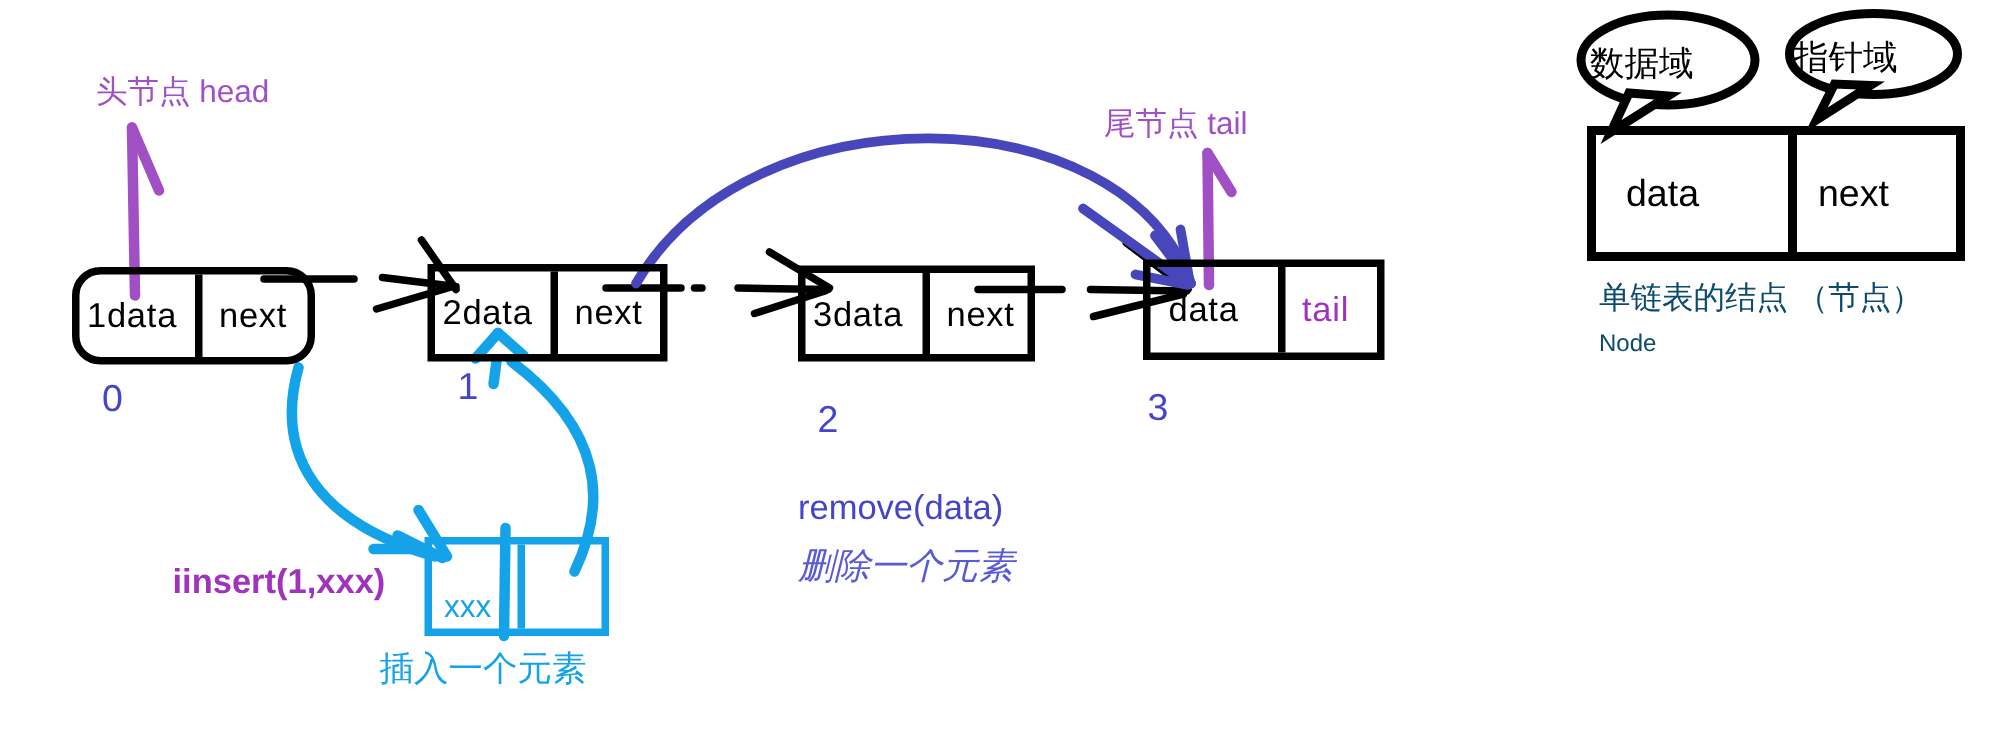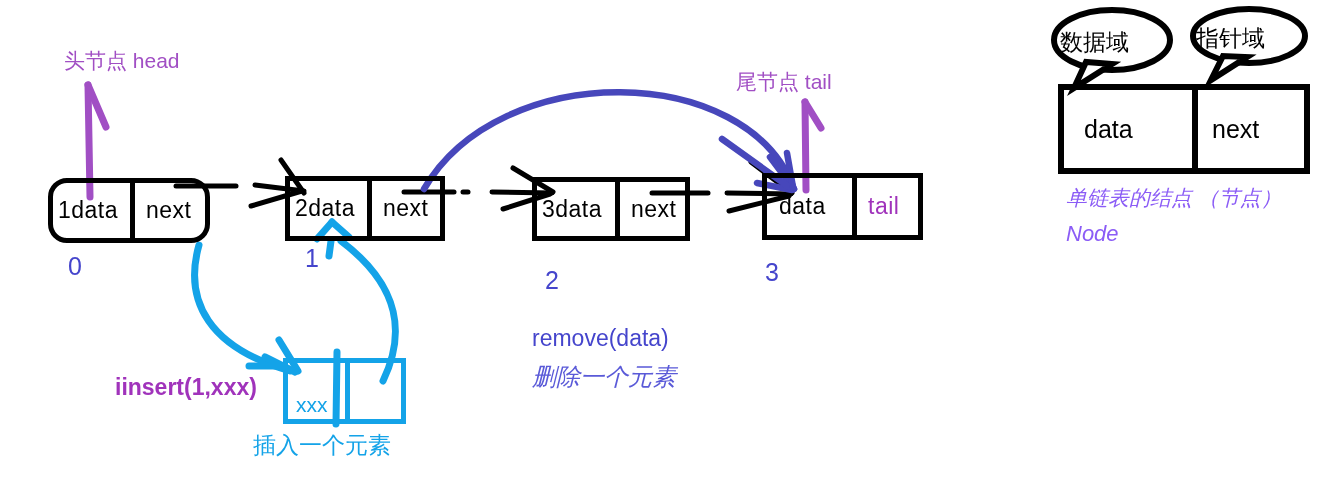--- a/index.html
+++ b/index.html
@@ -15,21 +15,21 @@
   .node-box .cell.data{border-right:5px solid #000;padding-left:5px;}
   .node-box .cell.next{padding-left:11px;}
   .idx{position:absolute;font-size:25px;color:var(--indigo,#4545cc);}
 
   
   .lbl-purple{position:absolute;font-size:21px;color:var(--purple,#a14fc4);}
   .lbl-indigo{position:absolute;font-size:23px;color:var(--indigo,#4545cc);}
   .lbl-indigo2{position:absolute;font-size:24px;color:var(--indigo_light,#5a5ad8);font-style:italic;}
   .lbl-cyan{position:absolute;font-size:23px;color:var(--cyan,#14a3e8);}
   .lbl-magenta{position:absolute;font-size:23px;color:var(--magenta,#a033bb);}
-  .lbl-black{position:absolute;font-size:21px;color:#8b5cf6;font-style:italic;}
+  .lbl-black{position:absolute;font-size:21px;color:#0c4a6e;}
 
   
   .insert-box{position:absolute;left:283px;top:358px;width:113px;height:56px;
     border:5px solid var(--cyan,#14a3e8);display:flex;}
   .insert-box .cell{display:flex;align-items:flex-end;font-size:21px;color:var(--cyan,#14a3e8);}
   .insert-box .cell.data{width:49px;border-right:5px solid var(--cyan,#14a3e8);padding-left:8px;padding-bottom:2px;}
   .insert-box .cell.ptr{flex:1;}
 
   
   .ref-box{position:absolute;left:1058px;top:84px;width:240px;height:78px;border:6px solid #000;display:flex;}
@@ -144,15 +144,15 @@
   <div class="lbl-indigo2" style="left:532px;top:361px;">删除一个元素</div>
 
   <div class="bubble-text" style="left:1060px;top:27px;width:104px;">数据域</div>
   <div class="bubble-text" style="left:1196px;top:23px;width:106px;">指针域</div>
 
   <div class="ref-box">
     <div class="cell data">data</div>
     <div class="cell next">next</div>
   </div>
   <div class="lbl-black" style="left:1066px;top:184px;">单链表的结点 （节点）</div>
-  <div class="lbl-black" style="left:1066px;top:221px;font-size:22px;">Node</div>
+  <div class="lbl-black" style="left:1066px;top:221px;font-size:16px;">Node</div>
 
 </div>
 
 </body></html>

